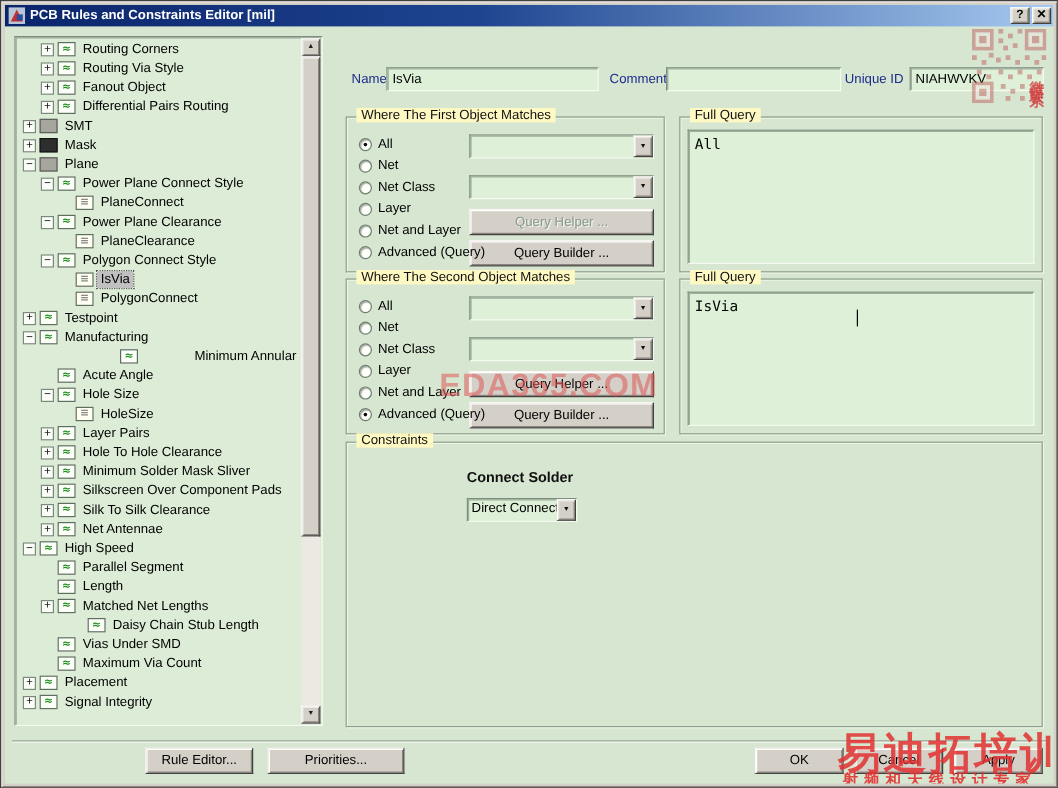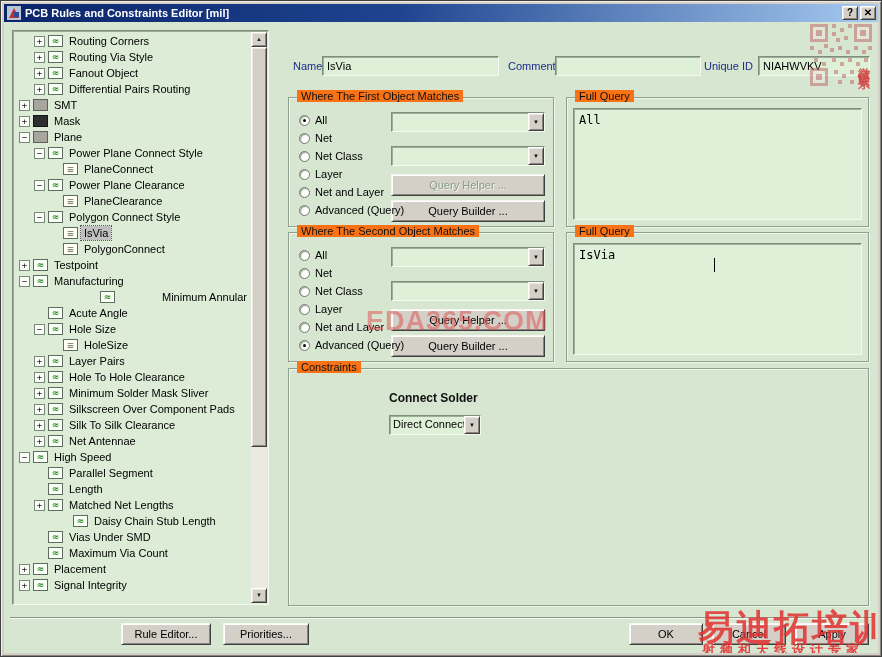--- a/index.html
+++ b/index.html
@@ -52,21 +52,21 @@
   .sb-thumb{position:absolute;left:0;top:0;width:100%;height:74%;box-sizing:border-box;background:#d4d0c8;
     border:1px solid;border-color:#fff #404040 #404040 #fff;box-shadow:inset 1px 1px 0 #ece8e0, inset -1px -1px 0 #8a867e;}
 
   
   .lbl{position:absolute;font-size:11px;color:#1c2c8c;white-space:nowrap;}
   .field{position:absolute;height:20px;box-sizing:border-box;background:#def0d8;font-size:11px;line-height:18px;
     padding-left:4px;color:#000;overflow:hidden;}
 
   
   .group{position:absolute;box-sizing:border-box;border:1px solid #8fa08f;box-shadow:inset 1px 1px 0 #eef6e8, 1px 1px 0 #eef6e8;}
-  .g-title{position:absolute;top:-8px;left:8px;background:#f97316;padding:0 4px;font-size:11px;color:#101010;white-space:nowrap;}
+  .g-title{position:absolute;top:-8px;left:8px;background:#fef9c3;padding:0 4px;font-size:11px;color:#101010;white-space:nowrap;}
 
   
   .r-row{position:absolute;left:10px;height:14px;display:flex;align-items:center;font-size:11px;color:#000;white-space:nowrap;}
   .radio{width:11px;height:11px;box-sizing:border-box;border-radius:50%;background:#fefefa;border:1px solid #6e7e6e;
     box-shadow:inset 1px 1px 1px rgba(40,56,40,.45);margin-right:5px;flex:none;position:relative;}
   .radio.on::after{content:"";position:absolute;left:3px;top:3px;width:3px;height:3px;border-radius:50%;background:#0a0a0a;}
 
   
   .combo{position:absolute;height:20px;box-sizing:border-box;background:#def0d8;display:flex;}
   .combo .val{flex:1;font-size:11px;line-height:17px;padding-left:3px;overflow:hidden;white-space:nowrap;}
@@ -397,21 +397,21 @@
       <span class="g-title">Constraints</span>
       <span style="position:absolute;left:100px;top:22px;font-size:12px;font-weight:bold;color:#101010">Connect Solder</span>
       <div class="combo sunken" style="left:100px;top:46px;width:92px">
         <span class="val">Direct Connect</span>
         <span class="dd">▼</span>
       </div>
     </div>
 
     <div class="divider"></div>
     <div class="btn" style="left:117px;top:619px;width:90px;height:22px">Rule Editor...</div>
-    <div class="btn" style="left:219px;top:619px;width:86px;height:22px">Priorities...</div>
+    <div class="btn" style="left:219px;top:619px;width:114px;height:22px">Priorities...</div>
     <div class="btn" style="left:625px;top:619px;width:74px;height:22px">OK</div>
     <div class="btn" style="left:708px;top:619px;width:74px;height:22px">Cancel</div>
     <div class="btn" style="left:791px;top:619px;width:74px;height:22px">Apply</div>
 
     <div class="qr">
       <svg width="62" height="62" viewBox="0 0 62 62" xmlns="http://www.w3.org/2000/svg">
         <g fill="#c06060">
           <rect x="0" y="0" width="18" height="18"></rect>
             <rect x="44" y="0" width="18" height="18"></rect>
             <rect x="0" y="44" width="18" height="18"></rect>

